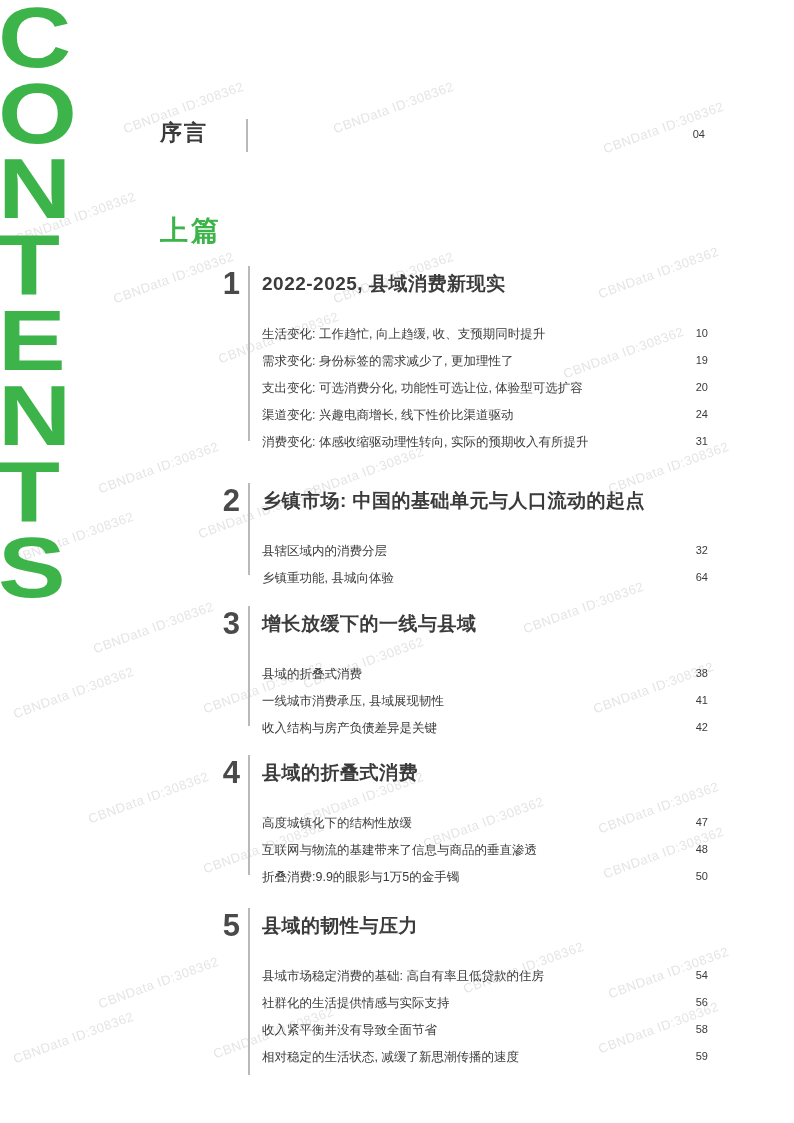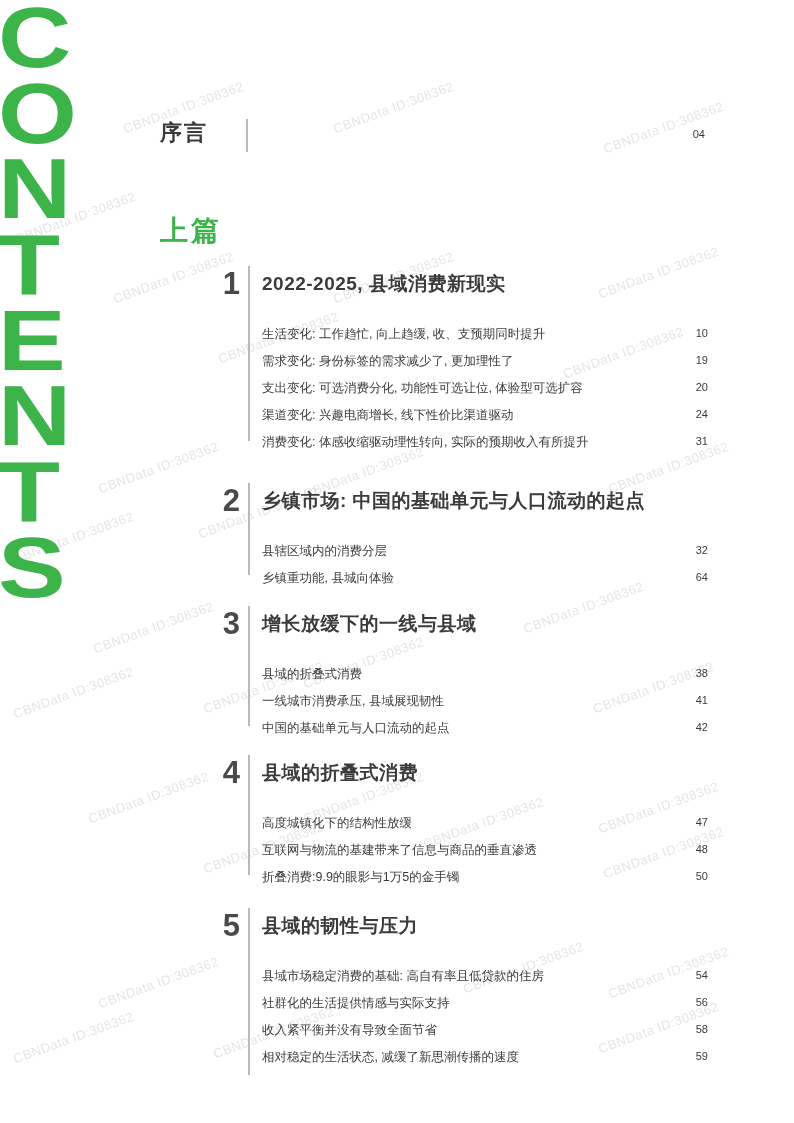--- a/index.html
+++ b/index.html
@@ -269,21 +269,21 @@
     <div class="ch-title">增长放缓下的一线与县域</div>
     <div class="entry" style="top:58px;">
       <span class="etext">县域的折叠式消费</span>
       <span class="epage">38</span>
     </div>
     <div class="entry" style="top:85px;">
       <span class="etext">一线城市消费承压, 县域展现韧性</span>
       <span class="epage">41</span>
     </div>
     <div class="entry" style="top:112px;">
-      <span class="etext">中国的基础单元与人口流动的起点</span>
+      <span class="etext">收入结构与房产负债差异是关键</span>
       <span class="epage">42</span>
     </div>
   </div>
 
   <div class="chapter" style="top:757px;">
     <div class="ch-num">4</div>
     <div class="ch-bar" style="height:120px;"></div>
     <div class="ch-title">县域的折叠式消费</div>
     <div class="entry" style="top:58px;">
       <span class="etext">高度城镇化下的结构性放缓</span>

